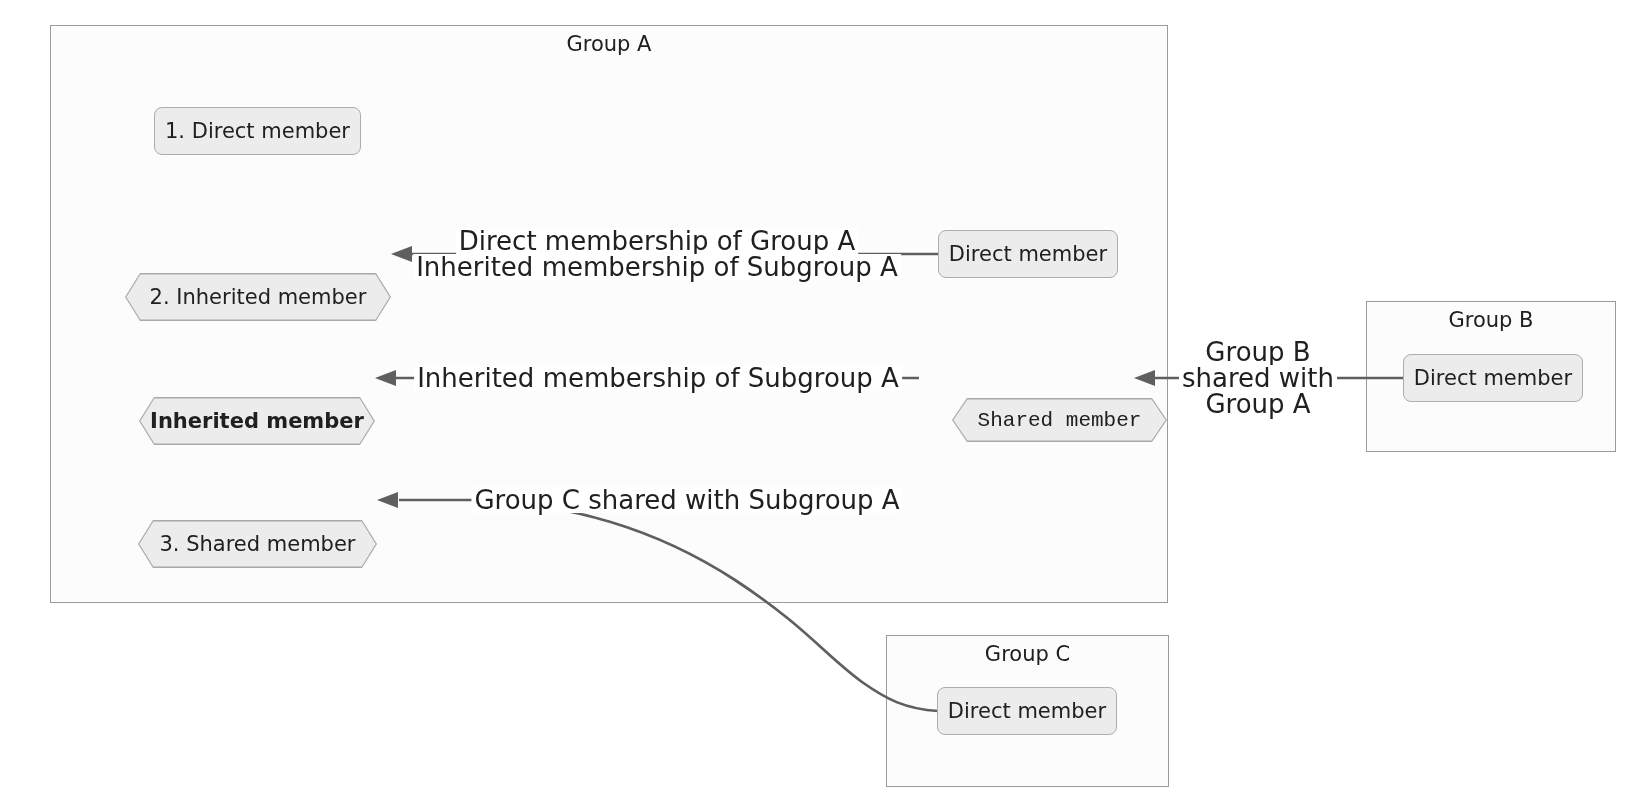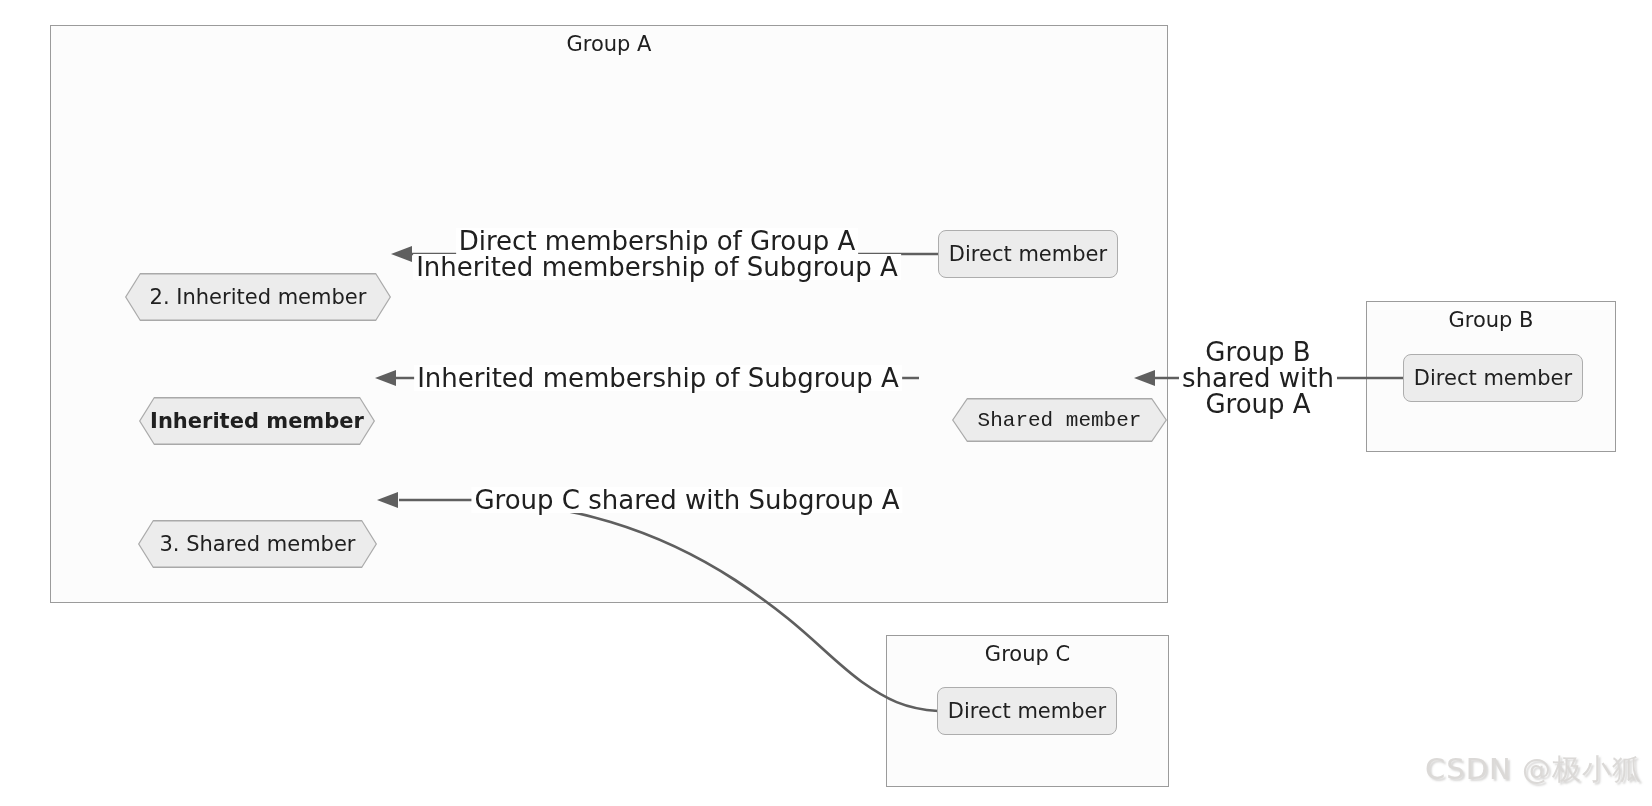--- a/index.html
+++ b/index.html
@@ -130,20 +130,23 @@
     <path class="edge-path" d="M 919 378 H 396"></path>
     <polygon class="edge-arrow" points="375,378 396,370 396,386"></polygon>
 
     <path class="edge-path" d="M 1403 378 H 1155"></path>
     <polygon class="edge-arrow" points="1134,378 1155,370 1155,386"></polygon>
 
     <path class="edge-path" d="M 399 500 H 475 C 570 504 655 528 735 580 C 805 626 825 655 862 682 C 886 699 905 709 938 711"></path>
     <polygon class="edge-arrow" points="377,500 398,492 398,508"></polygon>
   </svg>
 
+  <div class="rnode" style="left:154px; top:107px; width:207px; height:48px;">
+    <span class="node-label">1. Direct member</span>
+  </div>
 
   <div class="hex" style="left:125px; top:229px; width:266px; height:48px;">
     <div class="hb"></div>
     <div class="hf"></div>
     <span class="node-label">2. Inherited member</span>
   </div>
 
   <div class="hex" style="left:139px; top:353px; width:236px; height:48px;font-weight:bold;">
     <div class="hb"></div>
     <div class="hf"></div>
@@ -186,15 +189,14 @@
   <div class="elabel" style="left:1258px; top:378px;">
     <span>Group B</span>
     <span>shared with</span>
     <span>Group A</span>
   </div>
 
   <div class="elabel" style="left:655px; top:500px;margin-left:32px;">
     <span>Group C shared with Subgroup A</span>
   </div>
 
-  <div class="watermark">CSDN @极小狐</div>
 
 </div>
 
 </body></html>

